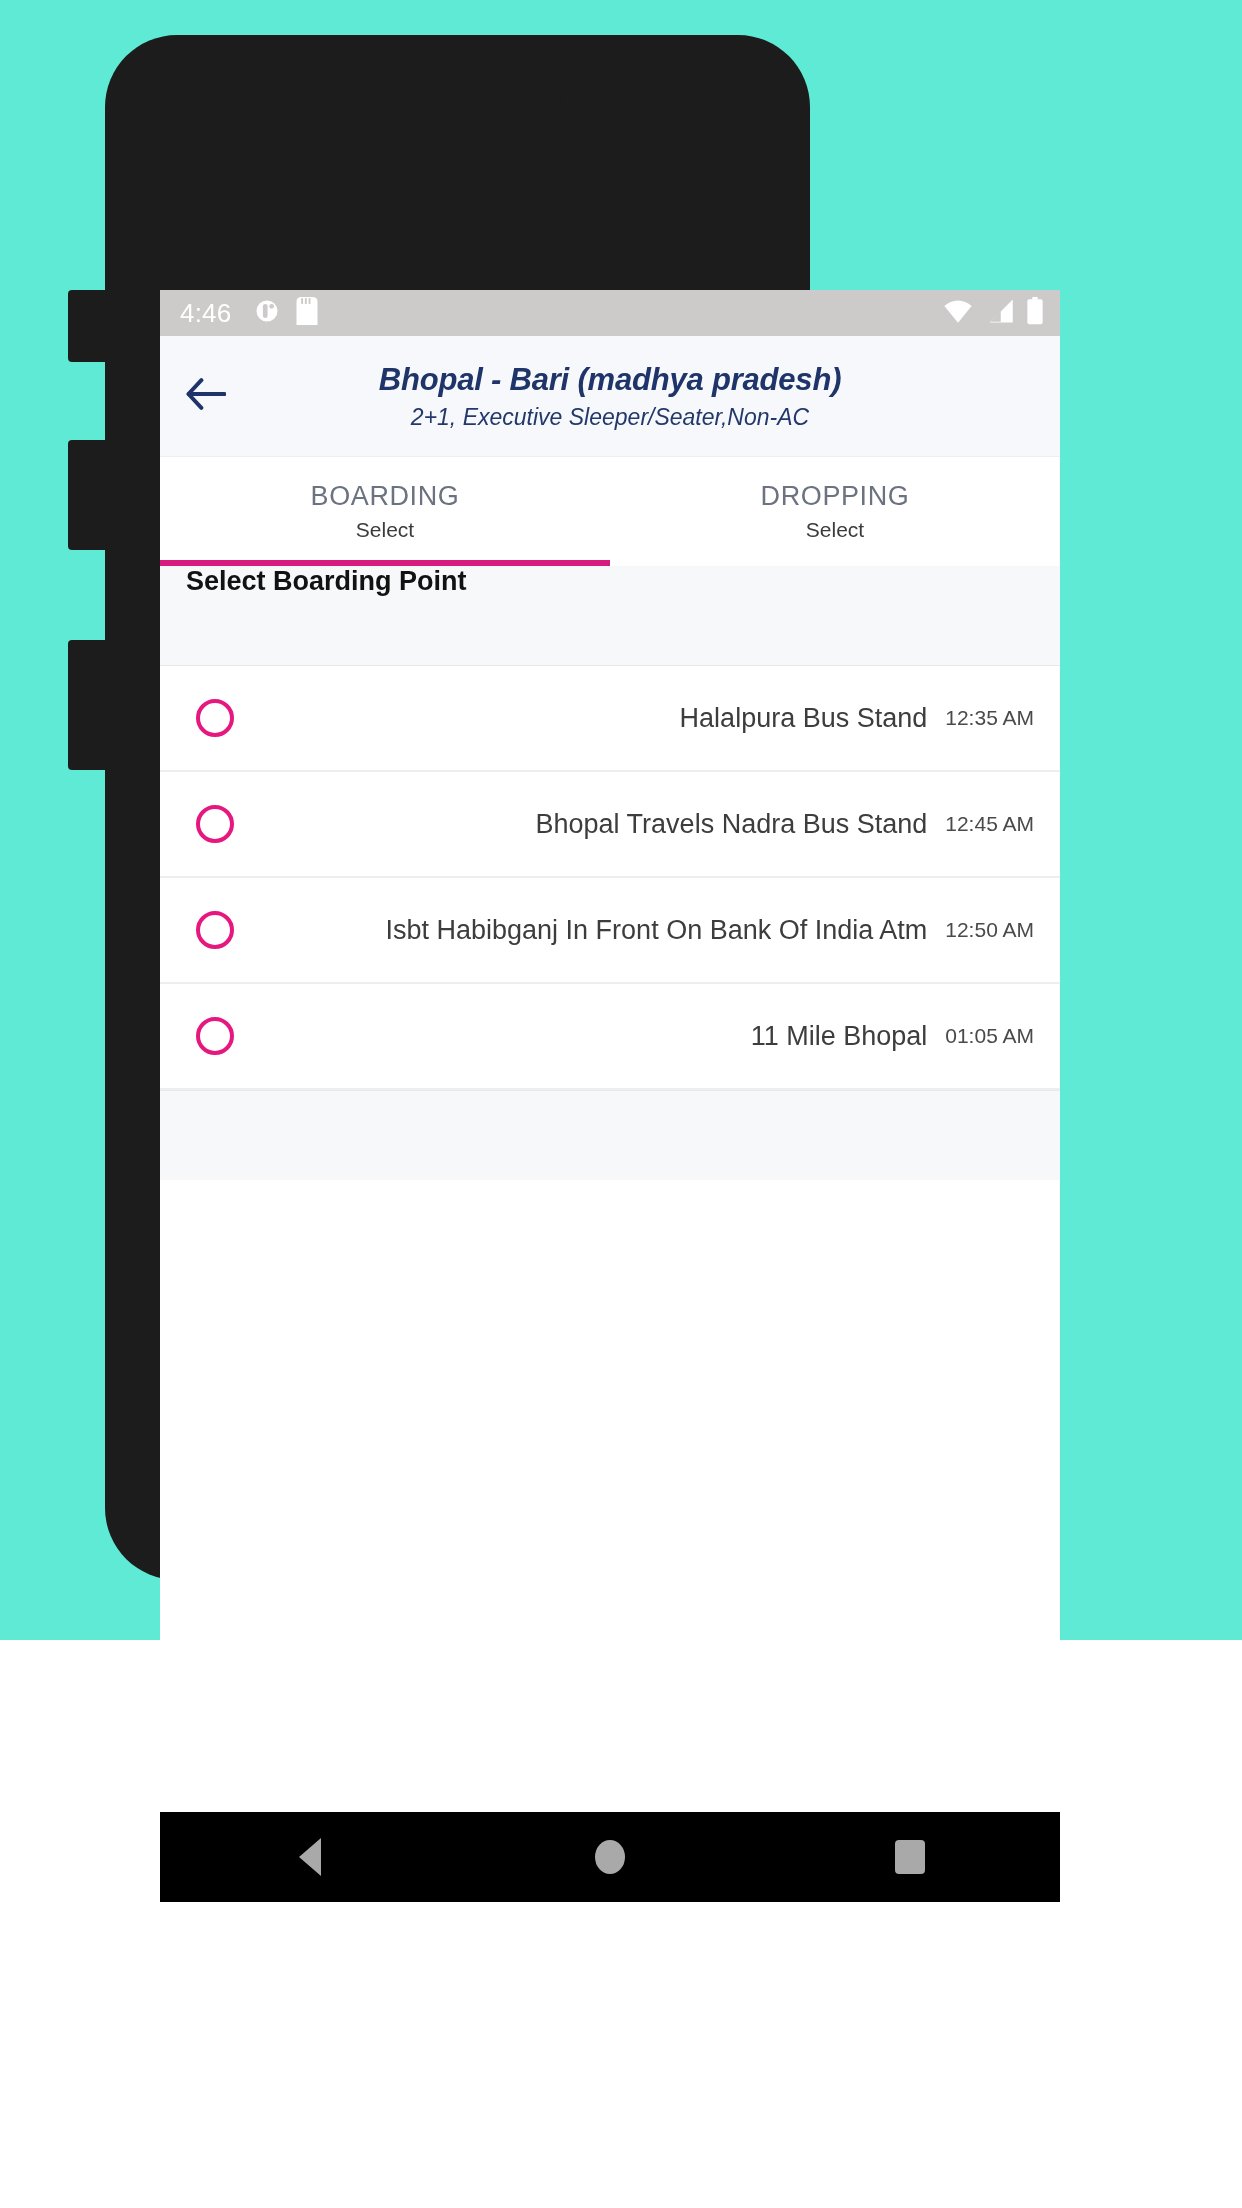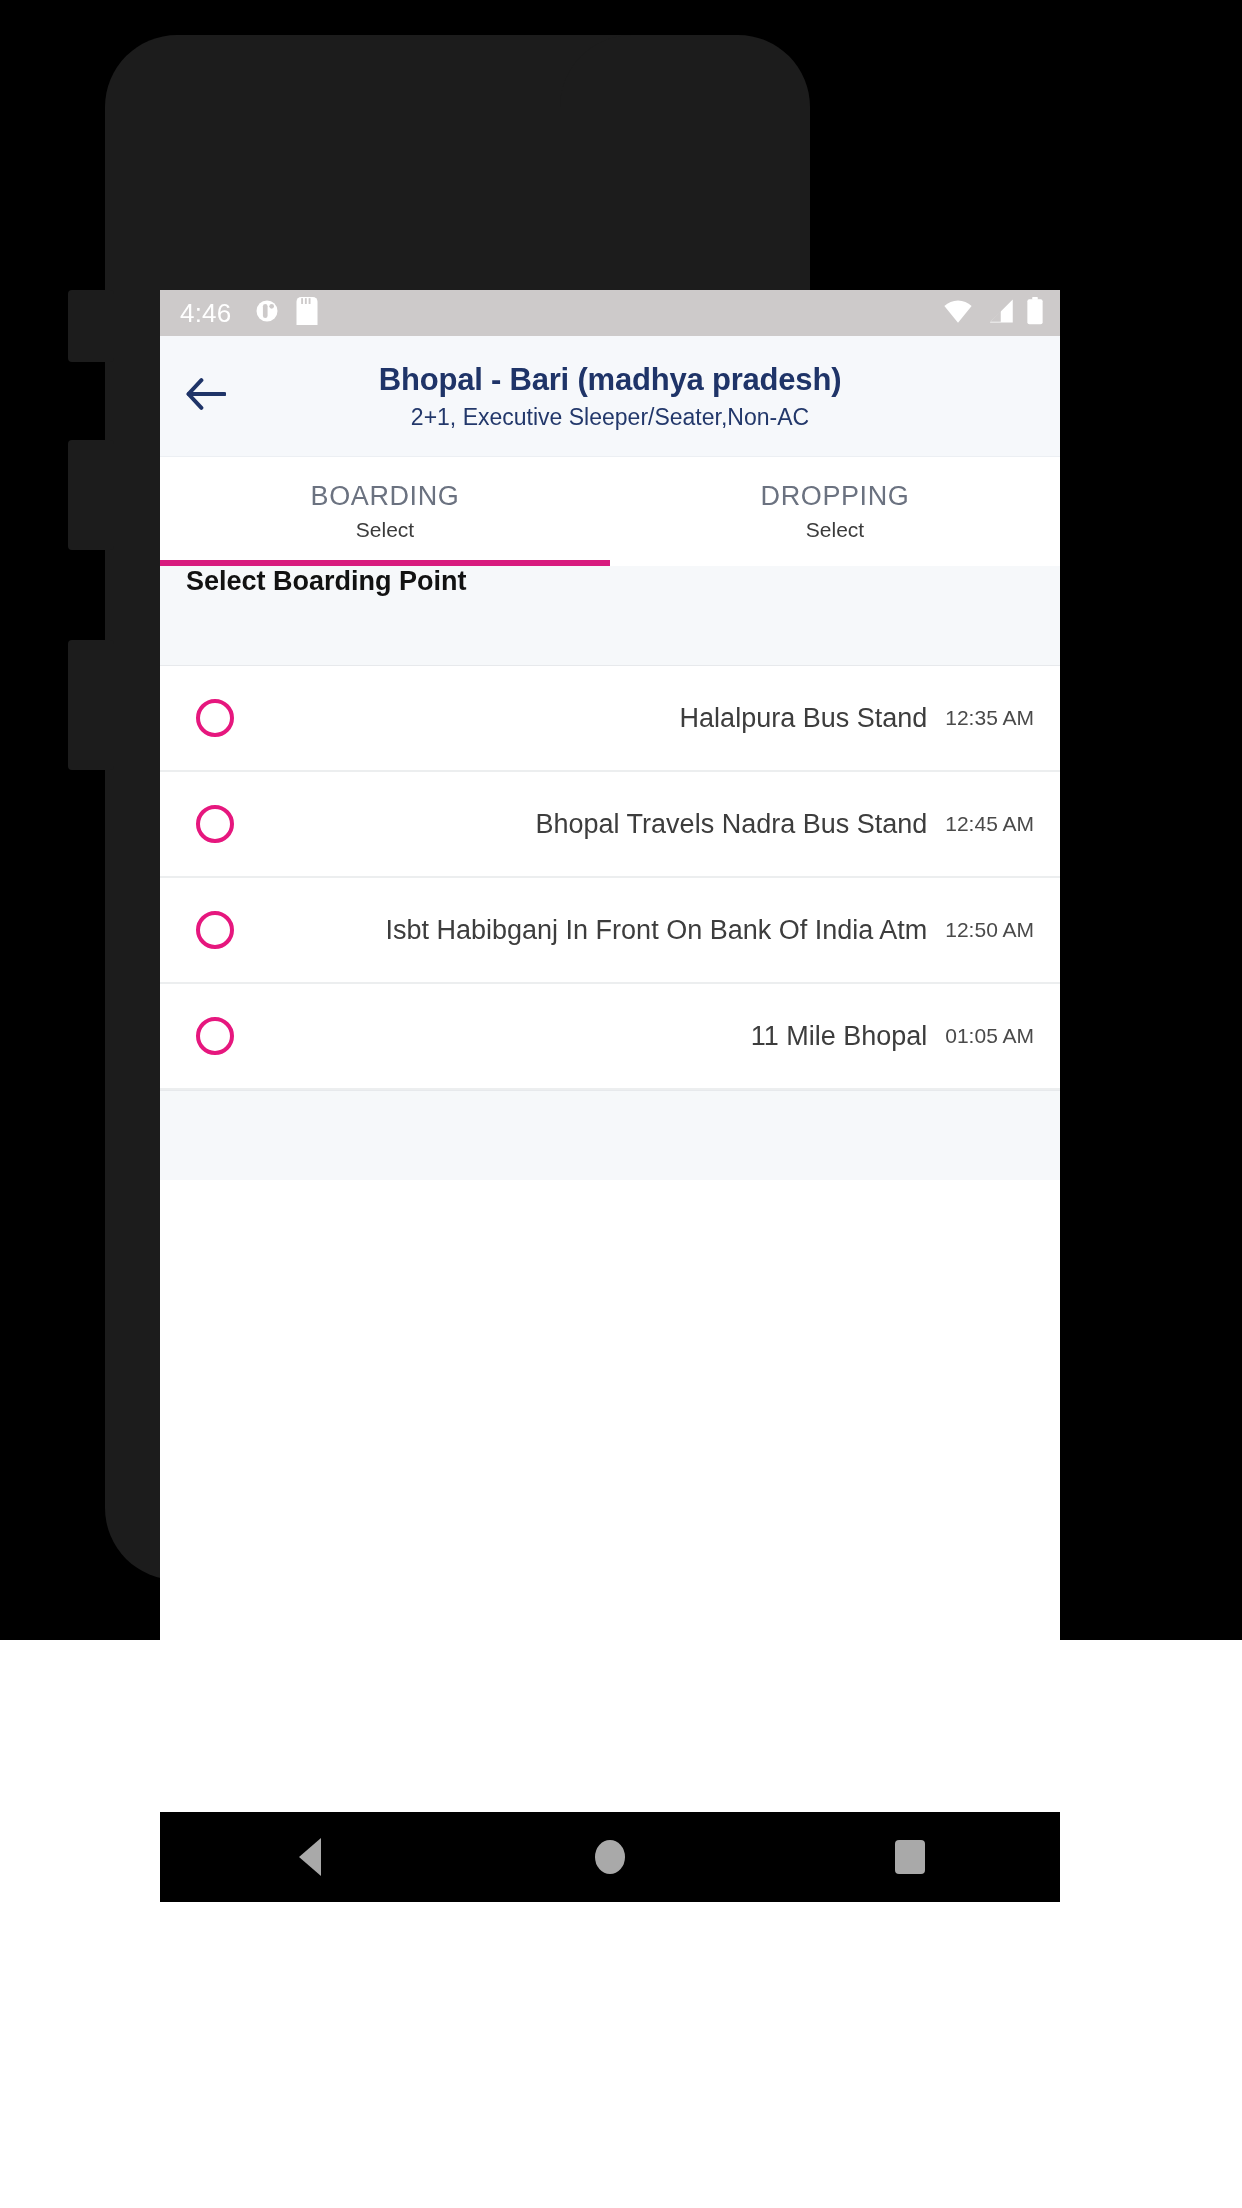--- a/index.html
+++ b/index.html
@@ -2,21 +2,21 @@
 <html><head>
 <meta charset="utf-8">
 <style>
   * { margin:0; padding:0; box-sizing:border-box; }
   html,body{
     width:1242px; height:2208px;
     background:#ffffff;
     font-family:"Liberation Sans", sans-serif;
     overflow:hidden;
   }
-  #stage{ position:relative; width:1242px; height:1640px; background:#000000; }
+  #stage{ position:relative; width:1242px; height:1640px; background:#5eead4; }
 
   
   .phone-body{
     position:absolute; left:105px; top:35px;
     width:620px; height:1545px;
     background:#1c1c1c;
     border-radius:72px;
   }
   .phone-body-right{
     position:absolute; left:560px; top:35px;
@@ -64,20 +64,21 @@
   }
   .back-btn{
     width:56px; height:56px;
     display:flex; align-items:center; justify-content:center;
     flex:0 0 auto;
   }
   .header-titles{
     position:absolute; left:0; right:0; top:0; bottom:0;
     display:flex; flex-direction:column; align-items:center; justify-content:center;
     pointer-events:none;
+    font-style:italic;
   }
   .h-title{
     color:#1f3468; font-size:31px; font-weight:bold; letter-spacing:-0.2px;
     line-height:1.15;
   }
   .h-sub{
     color:#23386b; font-size:23px; font-weight:400; margin-top:6px; line-height:1.15;
   }
 
   

